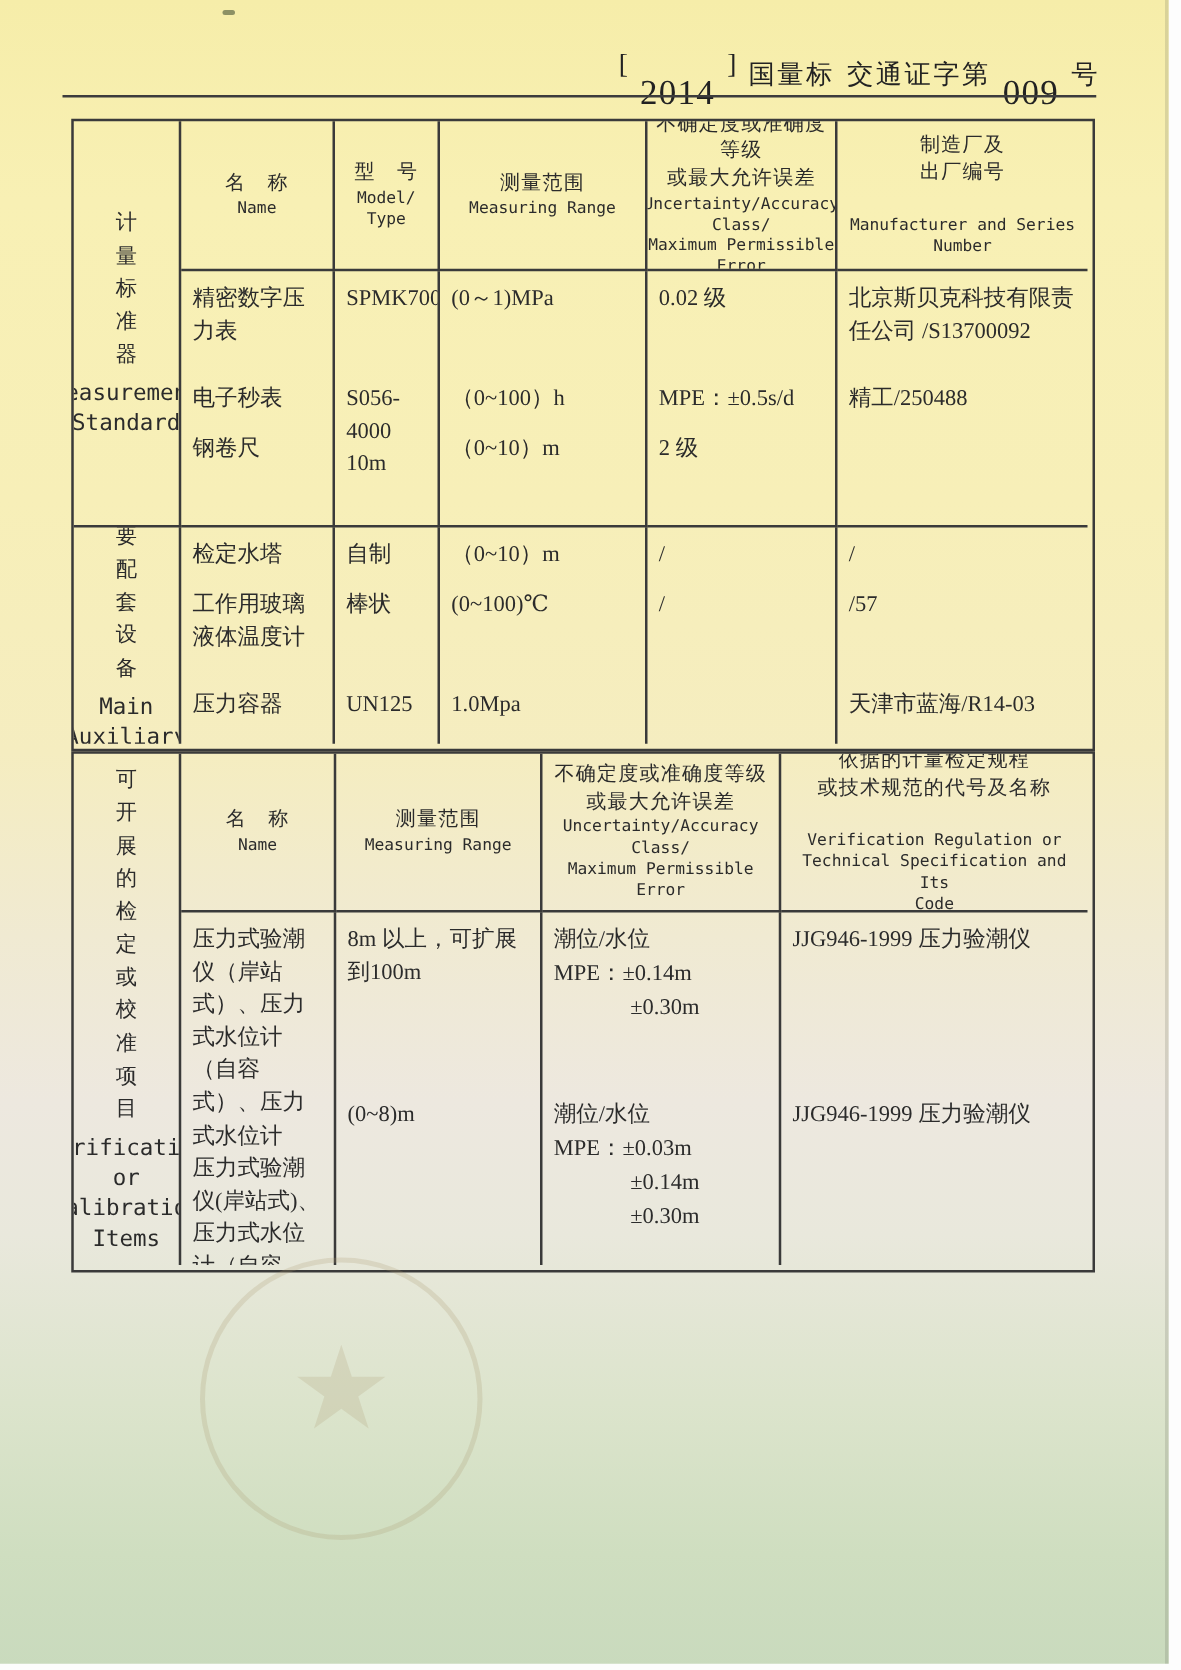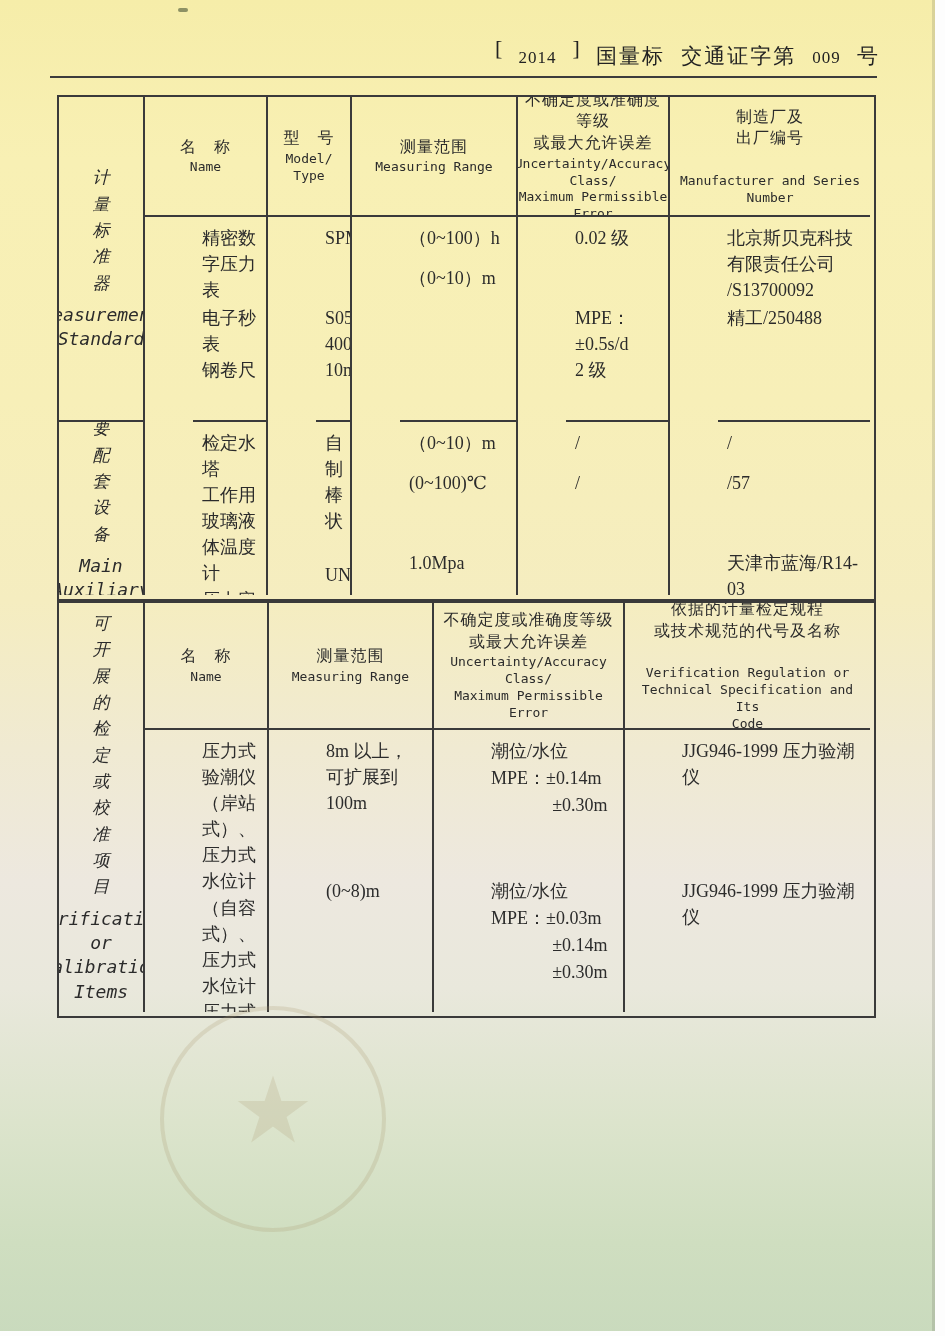--- a/index.html
+++ b/index.html
@@ -14,47 +14,47 @@
   .edge-right{position:absolute;top:0;right:0;width:10px;height:100%;background:#fdfdfd;}
   .edge-right-shadow{position:absolute;top:0;right:10px;width:3px;height:100%;background:rgba(90,90,80,0.18);}
   .edge-bottom{position:absolute;left:0;bottom:0;width:100%;height:5px;background:#fdfdfd;}
   .speck{position:absolute;left:178px;top:8px;width:10px;height:4px;background:#54603f;border-radius:2px;opacity:.65;}
 
   
   .cert-line{position:absolute;left:50px;top:76px;width:827px;height:2px;background:#3c3c3c;}
   .cert-text{position:absolute;left:495px;top:42px;width:385px;display:flex;
              justify-content:space-between;align-items:baseline;font-size:21px;color:#222;}
   .cert-text .bracket{font-size:22px;position:relative;top:-8px;font-family:"Liberation Serif",serif;}
-  .cert-text .fill{font-size:17px;position:relative;top:0;letter-spacing:1px;}
+  .cert-text .fill{font-size:28px;position:relative;top:17px;letter-spacing:1px;}
   .cert-text .printed{letter-spacing:2px;}
 
   
   .tbl{position:absolute;display:grid;border:2px solid #3a3a3a;}
   .tA{left:57px;top:95px;width:815px;height:502px;
       grid-template-columns:86px 123px 84px 166px 152px 200px;
       grid-template-rows:120px 205px 173px;}
   .tB{left:57px;top:601px;width:815px;height:413px;
       grid-template-columns:86px 124px 165px 191px 245px;
       grid-template-rows:127px 282px;}
   .cell{border-right:2px solid #3a3a3a;border-bottom:2px solid #3a3a3a;box-sizing:border-box;overflow:hidden;}
   .cell.nr{border-right:none;gap:22px;}
   .cell.nb{border-bottom:none;}
 
   .hcell{display:flex;flex-direction:column;justify-content:center;align-items:center;
          text-align:center;padding:4px 2px;}
   .hcn{font-size:16px;line-height:1.35;white-space:pre-line;letter-spacing:1px;}
   .hen{font-size:13px;line-height:1.3;white-space:pre-line;
        font-family:"DejaVu Sans Mono","Liberation Mono",monospace;margin-top:2px;}
 
-  .lcell{display:flex;flex-direction:column;justify-content:center;align-items:center;padding:4px 1px;font-style:italic;}
+  .lcell{display:flex;flex-direction:column;justify-content:center;align-items:center;padding:4px 1px;}
   .vtext{width:1.1em;word-break:break-all;text-align:center;font-size:17px;line-height:1.55;letter-spacing:0;}
   .len{font-size:18px;line-height:1.35;text-align:center;white-space:pre-line;
        font-family:"DejaVu Sans Mono","Liberation Mono",monospace;margin-top:6px;}
 
-  .dcell{padding:8px 8px 4px 9px;font-size:18px;line-height:1.45;margin-left:48px;}
+  .dcell{padding:8px 8px 4px 9px;font-size:18px;line-height:1.45;}
   .blk{min-height:40px;}
   .b1{min-height:80px;}
   .c2{min-height:80px;}
   .itemA{min-height:140px;}
   .line{min-height:27px;}
   .indent{padding-left:3.4em;}
 
   
   .stamp{position:absolute;left:160px;top:1006px;width:218px;height:218px;border-radius:50%;
          border:4px solid rgba(170,150,110,0.22);display:flex;align-items:center;justify-content:center;}
@@ -118,20 +118,21 @@
       <div class="blk b1">精密数字压力表</div>
       <div class="blk">电子秒表</div>
       <div class="blk">钢卷尺</div>
     </div>
     <div class="cell dcell" style="grid-column:3;grid-row:2;">
       <div class="blk b1">SPMK700</div>
       <div class="blk">S056-4000</div>
       <div class="blk">10m</div>
     </div>
     <div class="cell dcell" style="grid-column:4;grid-row:2;">
+      <div class="blk b1">(0～1)MPa</div>
       <div class="blk">（0~100）h</div>
       <div class="blk">（0~10）m</div>
     </div>
     <div class="cell dcell" style="grid-column:5;grid-row:2;">
       <div class="blk b1">0.02 级</div>
       <div class="blk">MPE：±0.5s/d</div>
       <div class="blk">2 级</div>
     </div>
     <div class="cell dcell nr" style="grid-column:6;grid-row:2;">
       <div class="blk b1">北京斯贝克科技有限责任公司 /S13700092</div>

